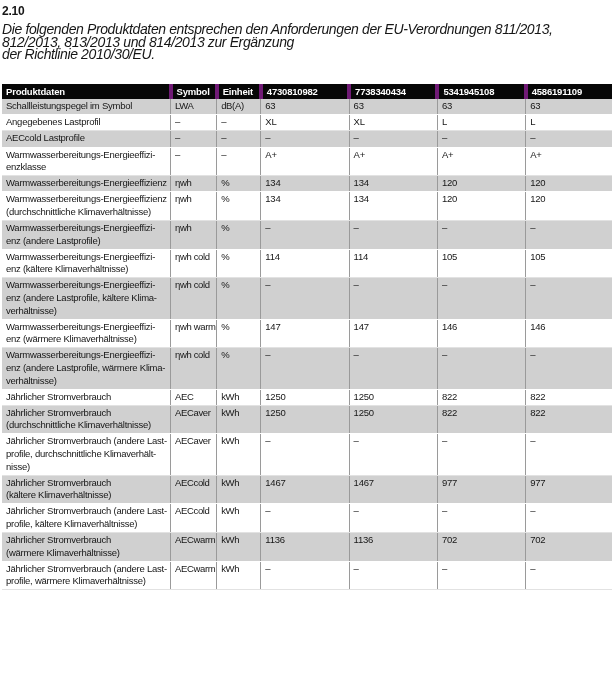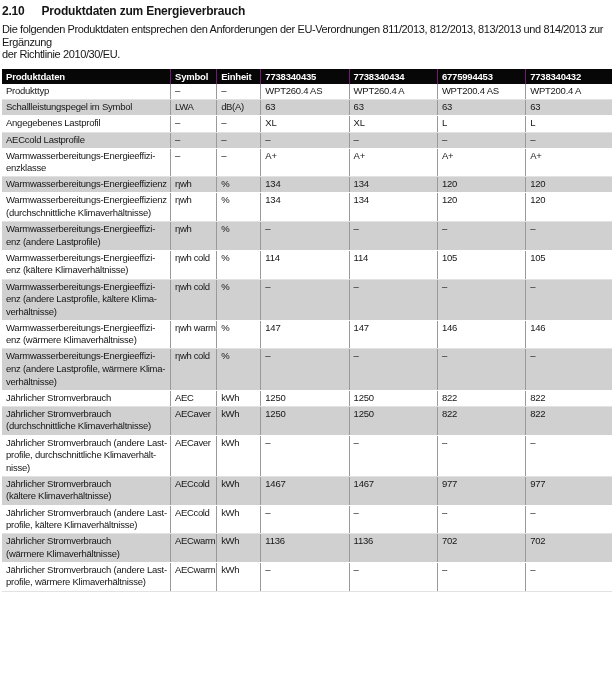--- a/index.html
+++ b/index.html
@@ -11,93 +11,83 @@
   }
   *{box-sizing:border-box;margin:0;padding:0;}
   html,body{background:#ffffff;}
   body{
     width:614px;height:675px;overflow:hidden;
     font-family:"Liberation Sans","DejaVu Sans",sans-serif;
     color:var(--text);
   }
   .page{padding:3px 2px 0 2px;}
   .heading{
-    display:flex;align-items:baseline;gap:17px;
+    display:flex;align-items:baseline;gap:2px;
     font-size:12px;font-weight:bold;letter-spacing:-0.2px;
     margin:1px 0 5px 0;
   }
   .intro{
-    font-size:11px;line-height:12.6px;letter-spacing:-0.38px;
-    white-space:pre-line;margin-bottom:8px;max-width:610px;
+    font-size:14px;line-height:12.6px;letter-spacing:-0.38px;
+    white-space:pre-line;margin-bottom:23px;max-width:610px;font-style:italic;
   }
   table{
     width:610px;border-collapse:collapse;table-layout:fixed;
   }
   thead th{
     background:var(--header-bg);color:var(--header-text);
     font-size:9.5px;font-weight:bold;text-align:left;
     letter-spacing:-0.2px;padding:2px 4px 2.5px 4px;
-    border-left:1px solid #701a75;white-space:nowrap;overflow:hidden;
+    border-left:4px solid #701a75;white-space:nowrap;overflow:hidden;
   }
   thead th:first-child{border-left:none;}
   tbody td{
     font-size:9.5px;line-height:12.6px;letter-spacing:-0.25px;
     padding:1px 3px 1.5px 4px;vertical-align:top;
     border-left:1px solid var(--grid);
     border-bottom:1px solid #e2e2e2;
     white-space:pre-line;overflow:hidden;
   }
   tbody td:first-child{border-left:none;}
   tr.alt td{background:var(--alt-bg);border-bottom-color:#ffffff;}
   tbody td.sym{white-space:nowrap;letter-spacing:-0.35px;}
 </style>
 </head>
 <body>
 
 <div class="page">
 
   <div class="heading">
     <span>2.10</span>
-    <span>Produktdaten zum Energieverbrauch</span>
   </div>
 
   <div class="intro">Die folgenden Produktdaten entsprechen den Anforderungen der EU-Verordnungen 811/2013, 812/2013, 813/2013 und 814/2013 zur Ergänzung
 der Richtlinie 2010/30/EU.</div>
 
   <table>
     <colgroup>
       <col style="width:168px">
       <col style="width:46px">
       <col style="width:44px">
       <col style="width:88px">
       <col style="width:88px">
       <col style="width:88px">
       <col style="width:86px">
     </colgroup>
     <thead>
       <tr id="head-row">
           <th>Produktdaten</th>
           <th>Symbol</th>
           <th>Einheit</th>
-          <th>7738340435</th>
+          <th>4730810982</th>
           <th>7738340434</th>
-          <th>6775994453</th>
-          <th>7738340432</th>
+          <th>5341945108</th>
+          <th>4586191109</th>
         </tr>
     </thead>
     <tbody id="table-body">
-        <tr>
-          <td>Produkttyp</td>
-          <td class="sym">–</td>
-          <td class="sym">–</td>
-          <td>WPT260.4 AS</td>
-          <td>WPT260.4 A</td>
-          <td>WPT200.4 AS</td>
-          <td>WPT200.4 A</td>
-        </tr>
         <tr class="alt">
           <td>Schallleistungspegel im Symbol</td>
           <td class="sym">LWA</td>
           <td class="sym">dB(A)</td>
           <td>63</td>
           <td>63</td>
           <td>63</td>
           <td>63</td>
         </tr>
         <tr>

